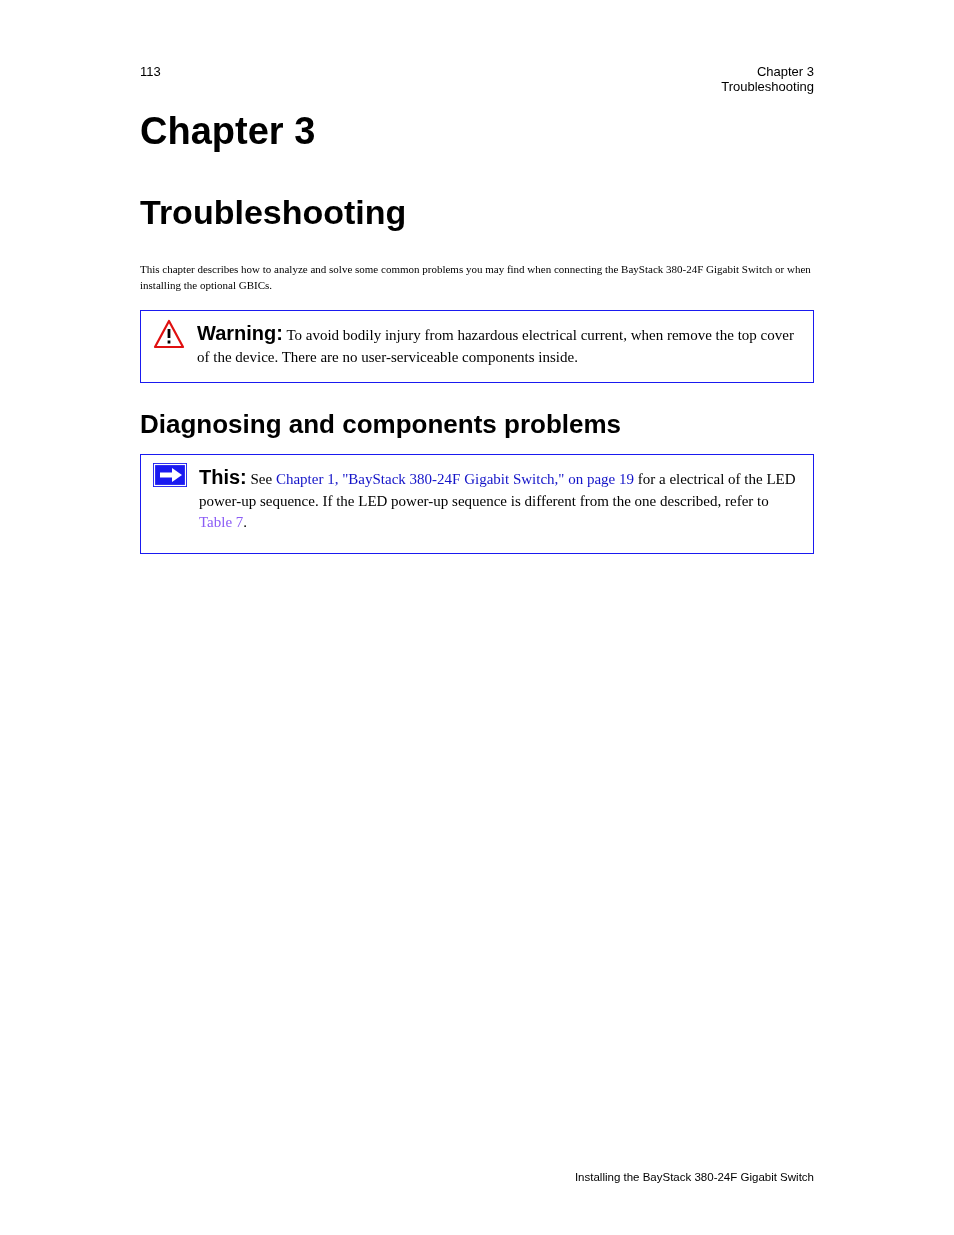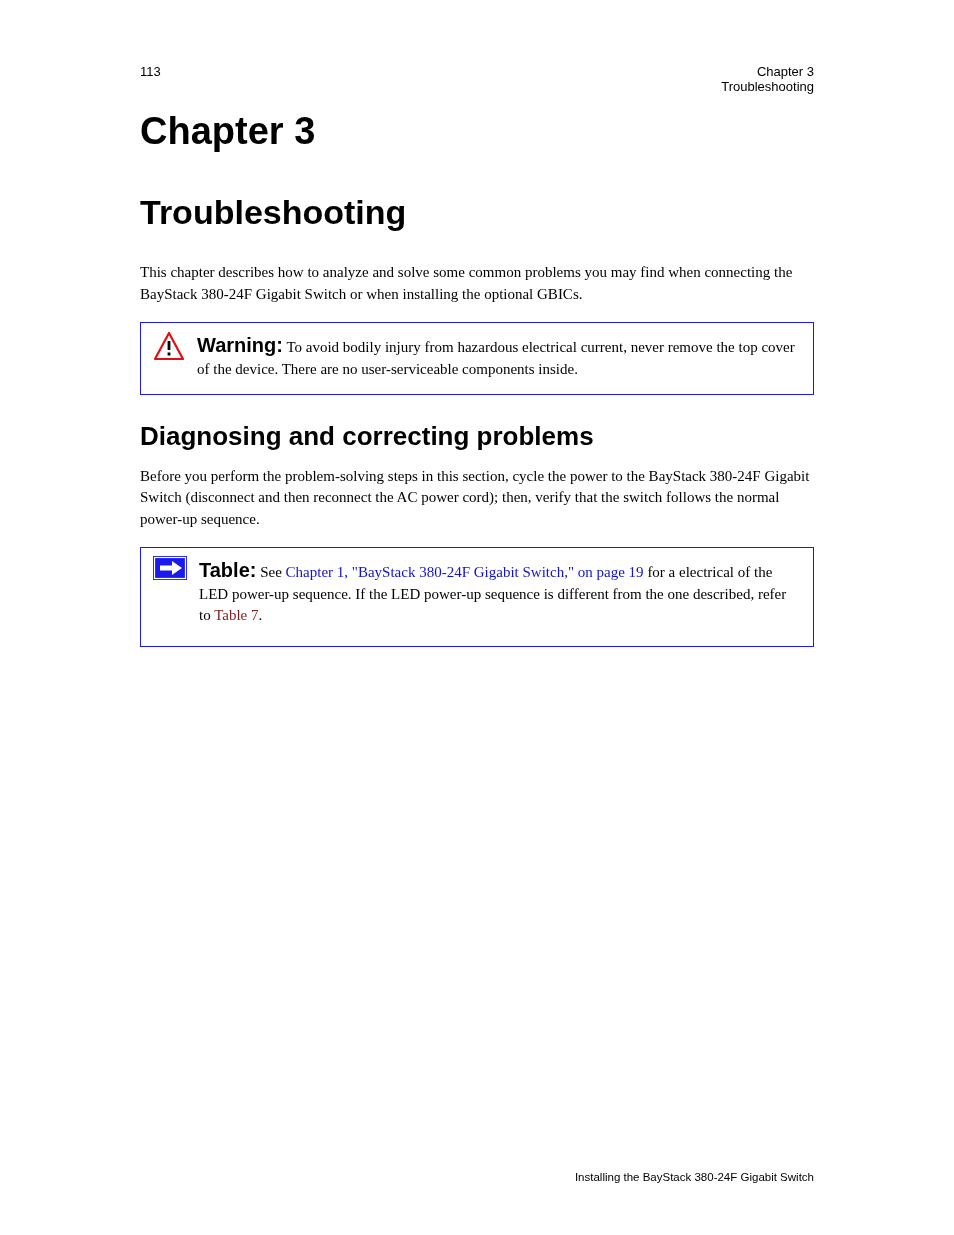--- a/index.html
+++ b/index.html
@@ -37,21 +37,21 @@
     font-weight: bold;
     margin: 40px 0 30px 0;
   }
   h1.chapter-number {
     font-family: Arial, Helvetica, sans-serif;
     font-size: 38px;
     font-weight: bold;
     margin: 0 0 4px 0;
   }
   p.body {
-    font-size: 15px;
+    font-size: 11px;
     line-height: 1.45;
     margin: 0 0 16px 0;
   }
   .callout {
     border: 1.5px solid #1a1af0;
     box-sizing: border-box;
     padding: 8px 12px 14px 12px;
     margin: 14px 0 26px 0;
   }
   .callout-inner {
@@ -121,42 +121,41 @@
 
   <div class="callout">
     <div class="callout-inner">
       <svg class="warning-icon" viewBox="0 0 32 30">
         <polygon points="16,2 30,28 2,28" fill="#ffffff" stroke="#e01010" stroke-width="2.2" stroke-linejoin="round"></polygon>
         <rect x="14.6" y="10" width="2.8" height="9" fill="#000"></rect>
         <rect x="14.6" y="21.5" width="2.8" height="3" fill="#000"></rect>
       </svg>
       <div class="callout-text">
         <span class="callout-label">Warning:</span>
-        <span>To avoid bodily injury from hazardous electrical current, never remove the top cover of the device. There are no user-serviceable components inside.</span>
+        <span>To avoid bodily injury from hazardous electrical current, when remove the top cover of the device. There are no user-serviceable components inside.</span>
       </div>
     </div>
   </div>
 
-  <h2 class="section-title">Diagnosing and correcting problems</h2>
+  <h2 class="section-title">Diagnosing and components problems</h2>
 
-  <p class="body">Before you perform the problem-solving steps in this section, cycle the power to the BayStack 380-24F Gigabit Switch (disconnect and then reconnect the AC power cord); then, verify that the switch follows the normal power-up sequence.</p>
 
   <div class="callout" style="padding-bottom:20px;">
     <div class="callout-inner">
       <svg class="note-icon" viewBox="0 0 34 24">
         <rect x="0" y="0" width="34" height="24" fill="#1a1af0"></rect>
         <rect x="1.5" y="1.5" width="31" height="21" fill="#1a1af0" stroke="#ffffff" stroke-width="1.2"></rect>
         <g fill="#ffffff">
           <rect x="7" y="9.5" width="12" height="5"></rect>
           <polygon points="19,5 29,12 19,19"></polygon>
         </g>
       </svg>
       <div class="callout-text">
-        <span class="callout-label">Table:</span>
-        <span>See </span><span style="color:#1313c8;">Chapter 1, "BayStack 380-24F Gigabit Switch," on page 19</span><span> for a electrical of the LED power-up sequence. If the LED power-up sequence is different from the one described, refer to </span><span style="color:#7f1d1d;">Table 7</span><span>.</span>
+        <span class="callout-label">This:</span>
+        <span>See </span><span style="color:#1313c8;">Chapter 1, "BayStack 380-24F Gigabit Switch," on page 19</span><span> for a electrical of the LED power-up sequence. If the LED power-up sequence is different from the one described, refer to </span><span style="color:#8b5cf6;">Table 7</span><span>.</span>
       </div>
     </div>
   </div>
 
   <div class="footer">
     <div></div>
     <div class="right">Installing the BayStack 380-24F Gigabit Switch</div>
   </div>
 
 </div>

